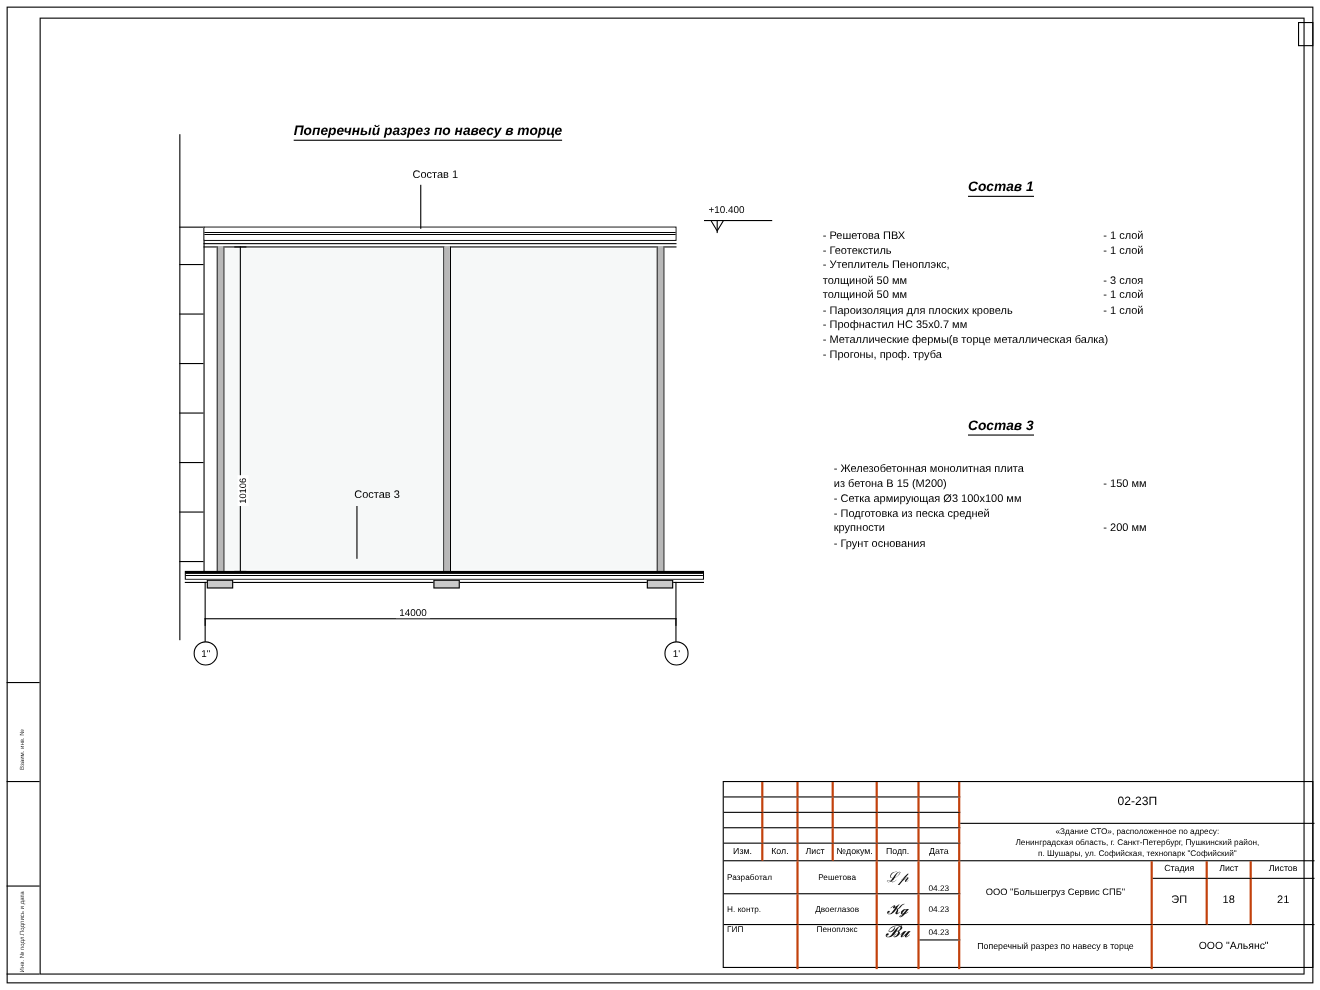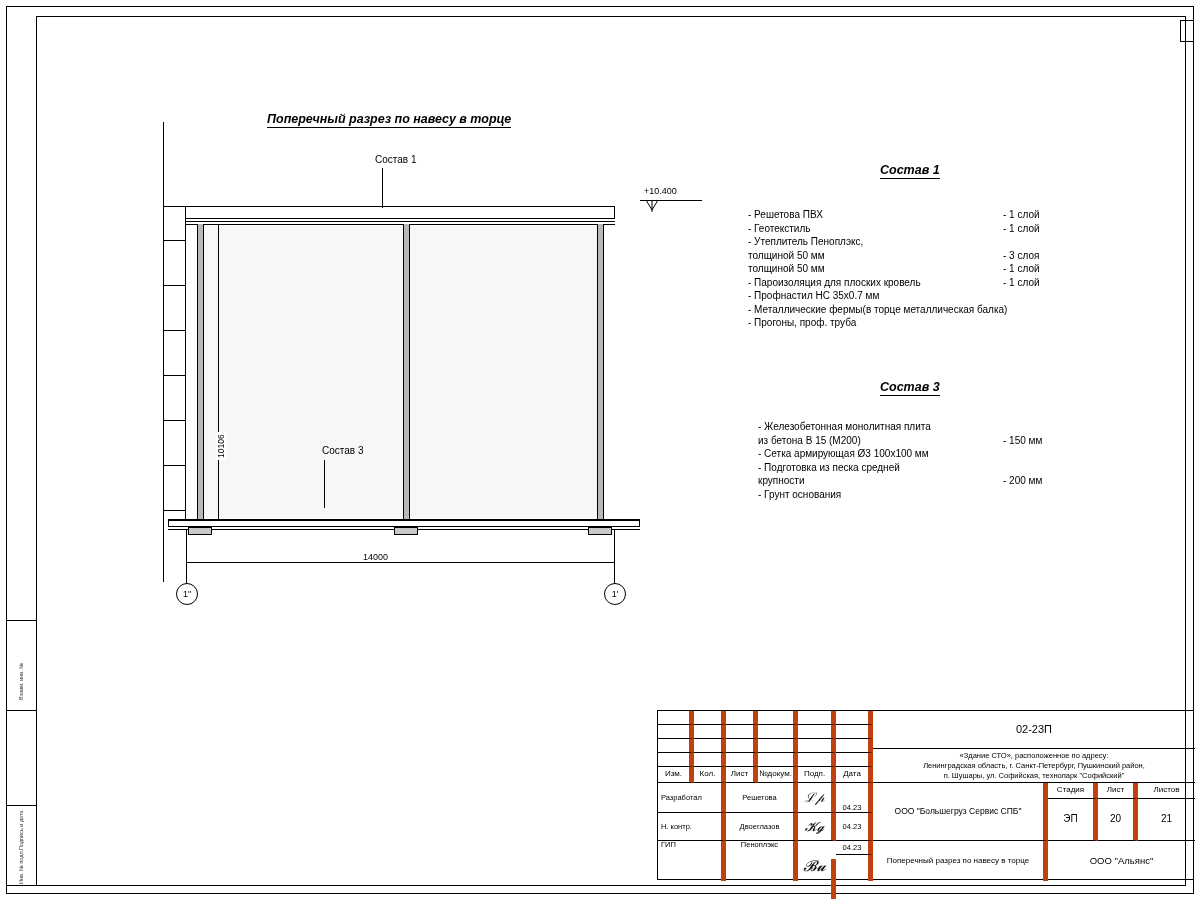--- a/index.html
+++ b/index.html
@@ -167,21 +167,21 @@
   #stamp .c {
     position: absolute;
     box-sizing: border-box;
     display: flex;
     align-items: center;
     justify-content: center;
     text-align: center;
     overflow: hidden;
     line-height: 1.05;
   }
-  #stamp .bdr-r { border-right: 5px solid #c2410c; }
+  #stamp .bdr-r { border-right: 2px solid #c2410c; }
   #stamp .bdr-b { border-bottom: 1px solid #000; }
   .stamp-multiline {
     font-size: 7.5px;
     line-height: 10px;
     padding: 0 4px;
   }
   .sig {
     font-family: "Liberation Serif", serif;
     font-style: italic;
     font-size: 13px;
@@ -392,41 +392,41 @@
 
     <div class="c bdr-r bdr-b" style="left:0; top:102px; width:68px; height:28px; font-size:7.5px; justify-content:flex-start; padding-left:3px;">Н. контр.</div>
     <div class="c bdr-r bdr-b" style="left:68px; top:102px; width:72px; height:28px; font-size:7.5px;">Двоеглазов</div>
     <div class="c bdr-r bdr-b" style="left:140px; top:102px; width:38px; height:28px;">
         <span class="sig">𝓚𝓰</span>
       </div>
     <div class="c bdr-r bdr-b" style="left:178px; top:102px; width:37px; height:28px; font-size:7.5px;">04.23</div>
 
     <div class="c bdr-r" style="left:0; top:130px; width:68px; height:40px; font-size:7.5px; justify-content:flex-start; padding-left:3px; align-items:flex-start;">ГИП</div>
     <div class="c bdr-r" style="left:68px; top:130px; width:72px; height:40px; font-size:7.5px; align-items:flex-start;">Пеноплэкс</div>
-    <div class="c bdr-r" style="left:140px; top:148px; width:38px; height:40px; align-items:flex-start;">
+    <div class="c bdr-r" style="left:140px; top:130px; width:38px; height:40px; align-items:flex-start;">
         <span class="sig" style="font-size:15px;">𝓑𝓾</span>
       </div>
     <div class="c bdr-r bdr-b" style="left:178px; top:130px; width:37px; height:14px; font-size:7.5px;">04.23</div>
     <div class="c bdr-r" style="left:178px; top:144px; width:37px; height:26px;"></div>
 
     <div class="c bdr-b" style="left:215px; top:0; width:322px; height:38px; font-size:11px;">02-23П</div>
 
     <div class="c bdr-b" style="left:215px; top:38px; width:322px; height:34px; flex-direction:column;">
       <div class="stamp-multiline">«Здание СТО», расположенное по адресу:</div>
       <div class="stamp-multiline">Ленинградская область, г. Санкт-Петербург, Пушкинский район,</div>
       <div class="stamp-multiline">п. Шушары, ул. Софийская, технопарк "Софийский"</div>
     </div>
 
     <div class="c bdr-r bdr-b" style="left:215px; top:72px; width:175px; height:58px; font-size:8.5px;">ООО "Большегруз Сервис СПБ"</div>
 
     <div class="c bdr-r bdr-b" style="left:390px; top:72px; width:50px; height:16px; font-size:8px;">Стадия</div>
     <div class="c bdr-r bdr-b" style="left:440px; top:72px; width:40px; height:16px; font-size:8px;">Лист</div>
     <div class="c bdr-b" style="left:480px; top:72px; width:57px; height:16px; font-size:8px;">Листов</div>
 
     <div class="c bdr-r bdr-b" style="left:390px; top:88px; width:50px; height:42px; font-size:10px;">ЭП</div>
-    <div class="c bdr-r bdr-b" style="left:440px; top:88px; width:40px; height:42px; font-size:10px;">20</div>
+    <div class="c bdr-r bdr-b" style="left:440px; top:88px; width:40px; height:42px; font-size:10px;">18</div>
     <div class="c bdr-b" style="left:480px; top:88px; width:57px; height:42px; font-size:10px;">21</div>
 
     <div class="c bdr-r" style="left:215px; top:130px; width:175px; height:40px; font-size:8px; padding:0 3px;">Поперечный разрез по навесу в торце</div>
     <div class="c" style="left:390px; top:130px; width:147px; height:40px; font-size:9.5px;">ООО "Альянс"</div>
   </div>
 
 </div>
 
 </body></html>

